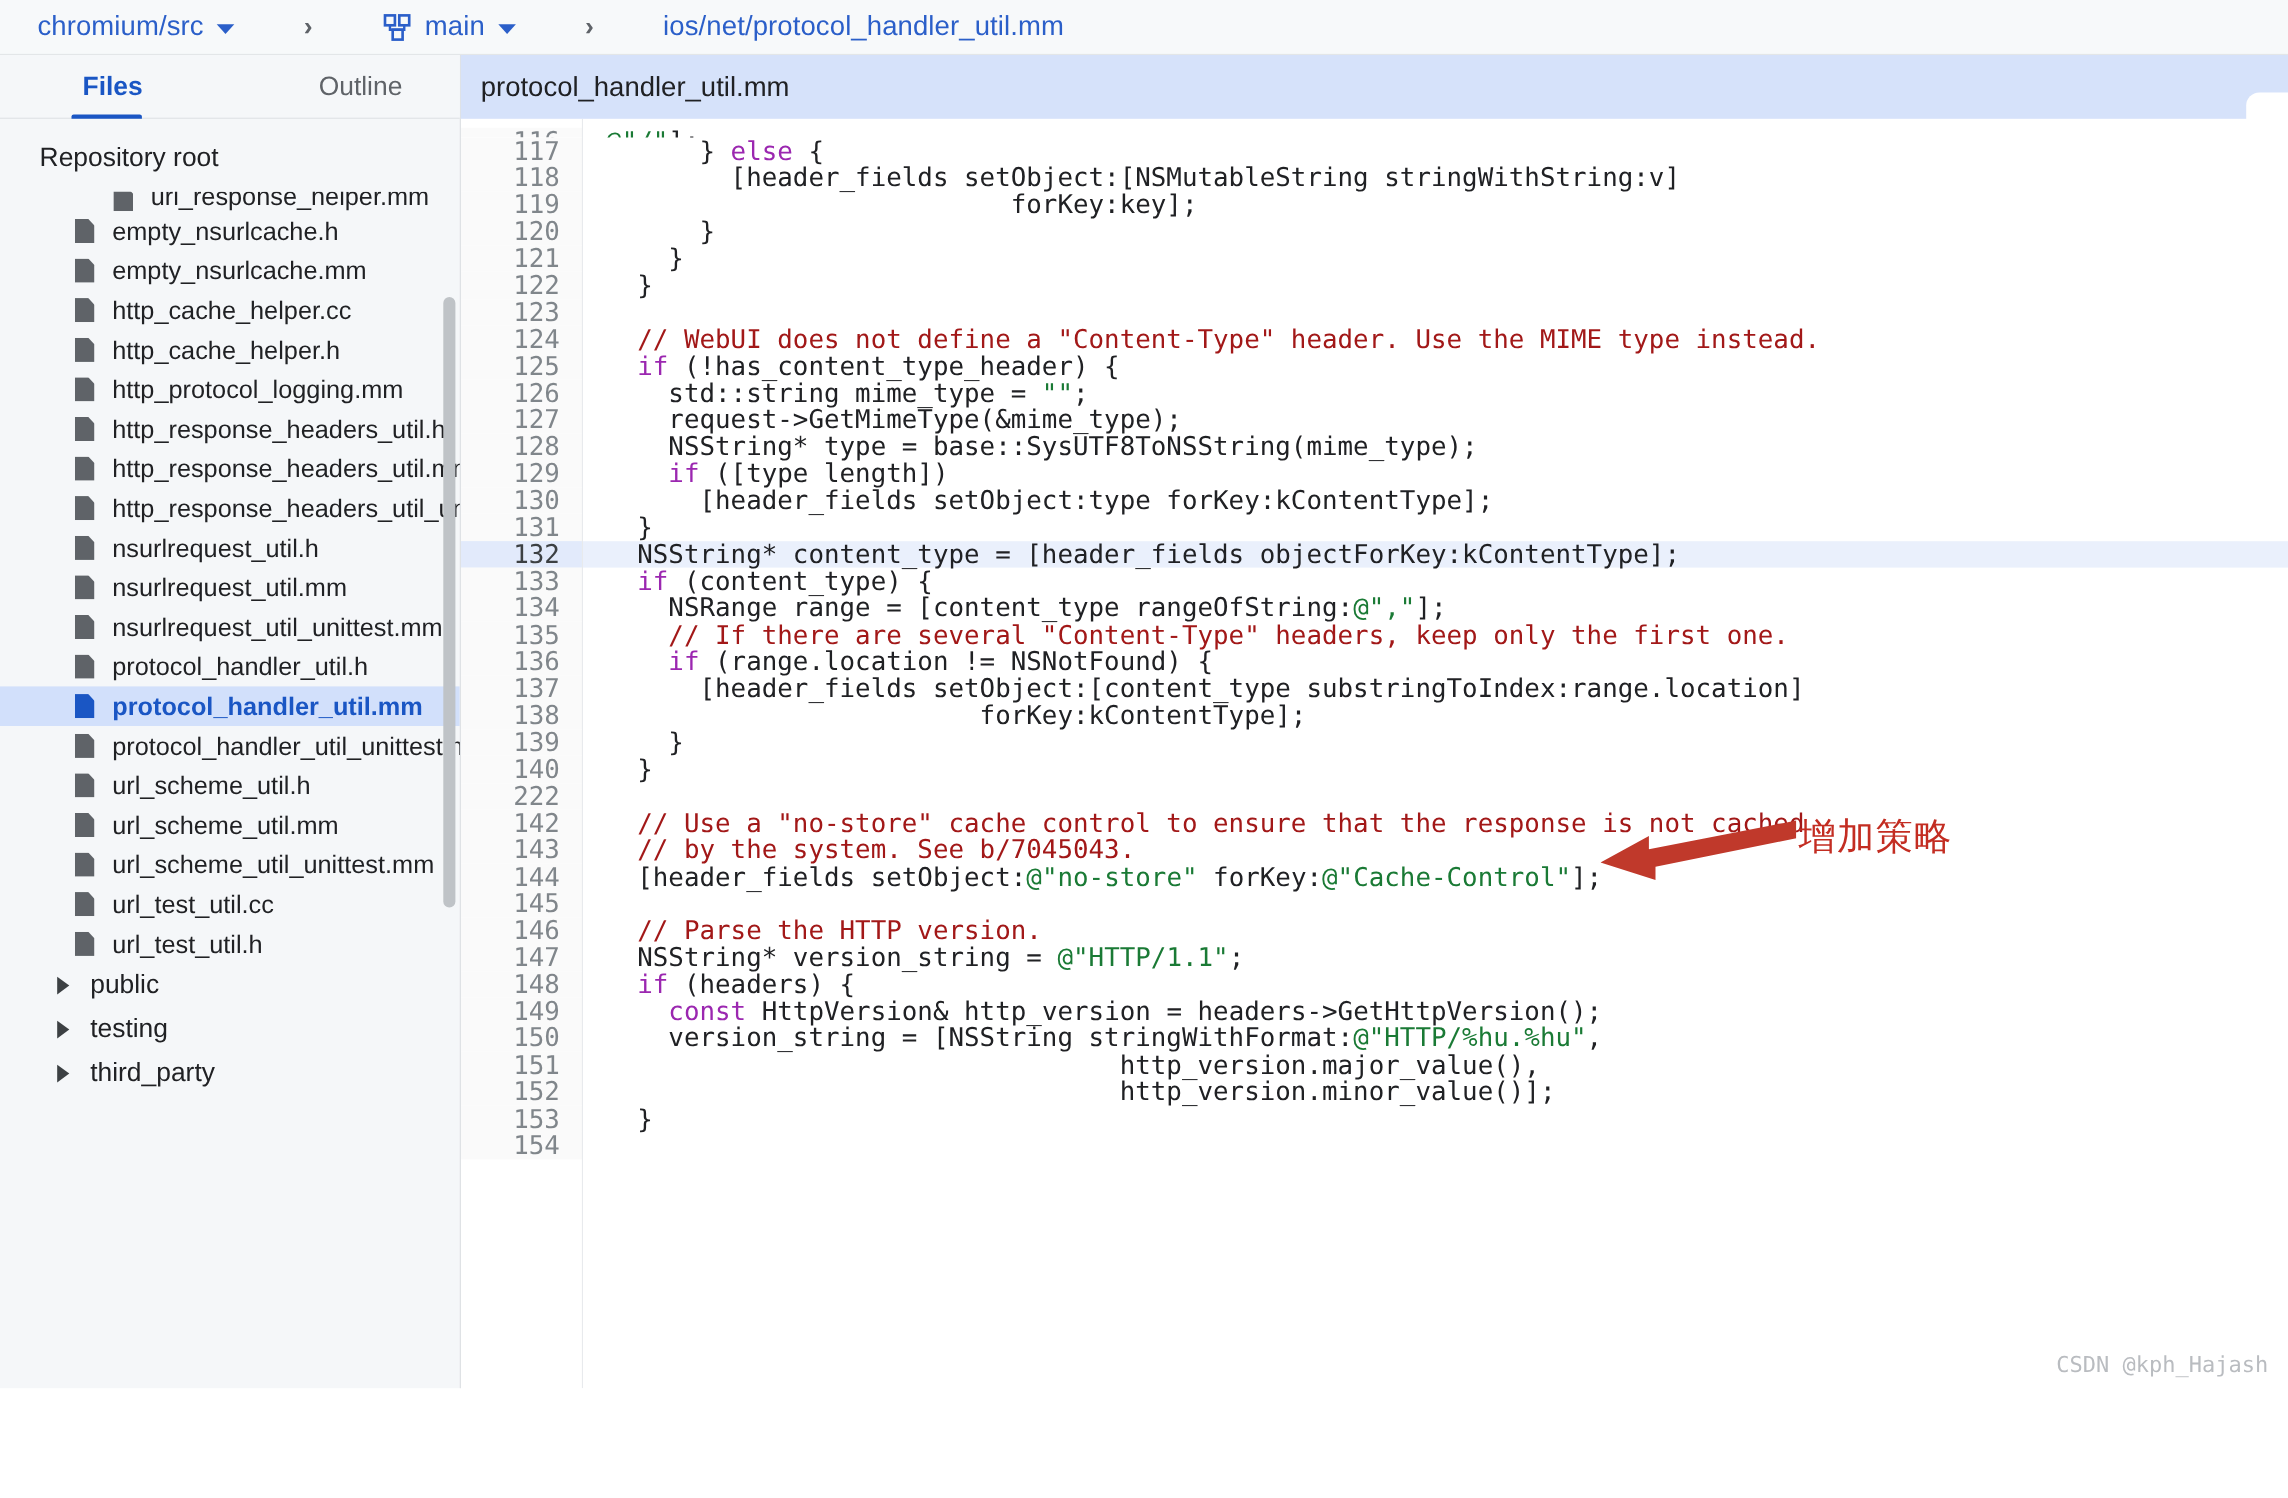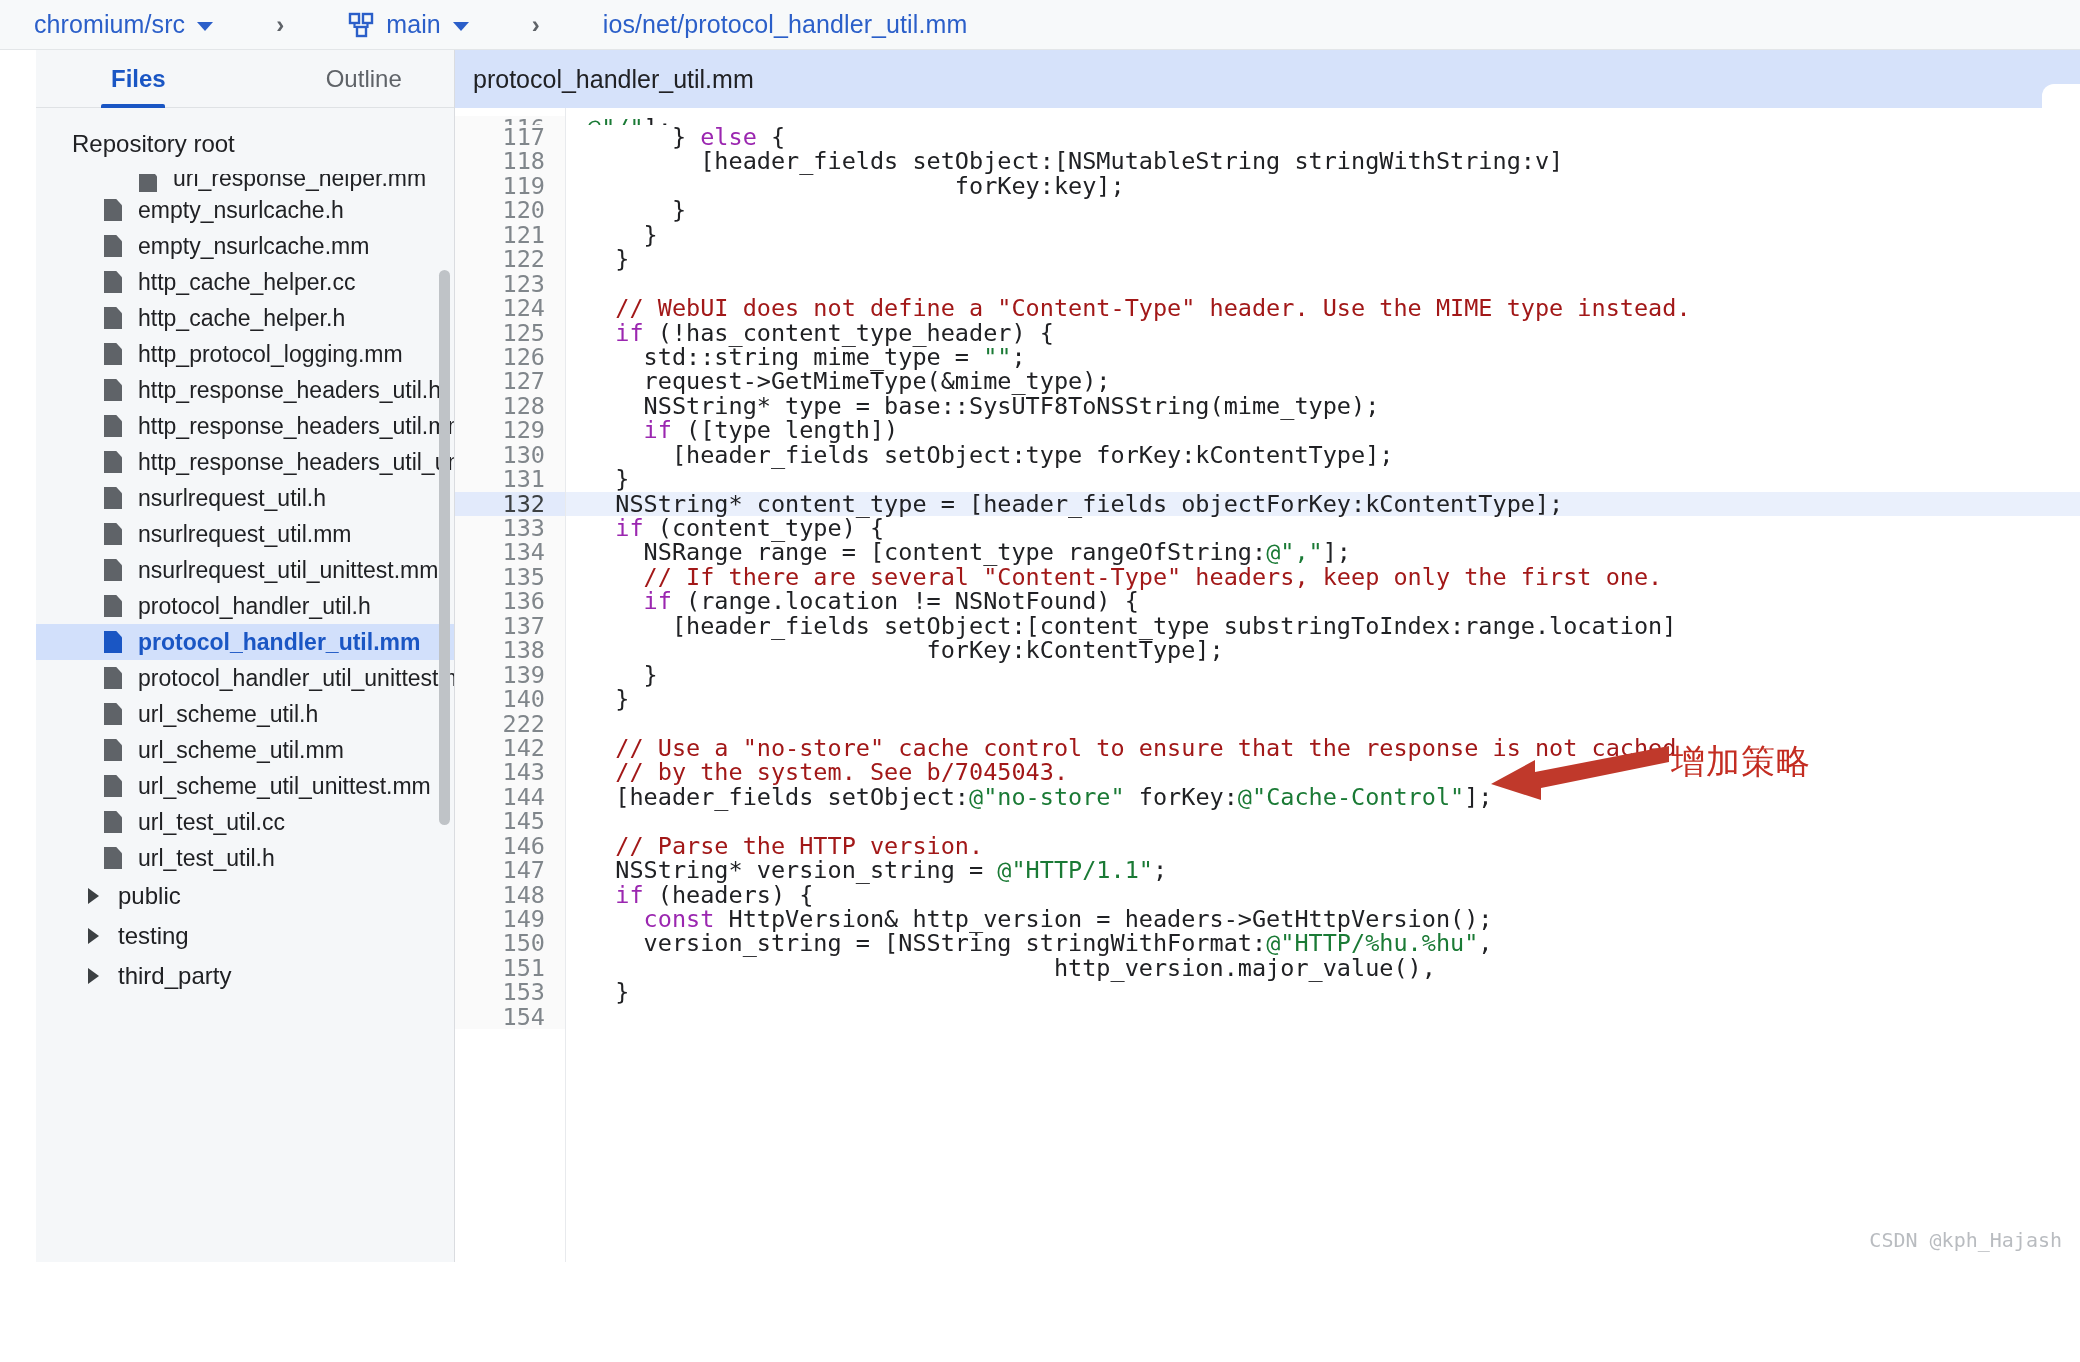--- a/index.html
+++ b/index.html
@@ -38,21 +38,21 @@
   }
   .sep {
     color: #5f6368;
     font-size: 24px;
     margin: 0 20px;
     font-weight: 600;
   }
   .branch-icon { margin-right: 11px; display:flex; align-items:center; }
 
   
-  .body-wrap { display: flex; height: 1212px; padding-left: 36px; }
+  .body-wrap { display: flex; height: 1212px; }
 
   
   .sidebar {
     width: 419px;
     background: #f5f7f9;
     border-right: 1px solid #dadce0;
     display: flex; flex-direction: column;
     position: relative;
   }
   .tabs {
@@ -415,20 +415,21 @@
           <div class="code-line"><div class="ln">142</div><div class="src"><span class="cm">  // Use a "no-store" cache control to ensure that the response is not cached</span></div></div>
           <div class="code-line"><div class="ln">143</div><div class="src"><span class="cm">  // by the system. See b/7045043.</span></div></div>
           <div class="code-line"><div class="ln">144</div><div class="src"><span>  [header_fields setObject:</span><span class="st">@"no-store"</span><span> forKey:</span><span class="st">@"Cache-Control"</span><span>];</span></div></div>
           <div class="code-line"><div class="ln">145</div><div class="src"><span></span></div></div>
           <div class="code-line"><div class="ln">146</div><div class="src"><span class="cm">  // Parse the HTTP version.</span></div></div>
           <div class="code-line"><div class="ln">147</div><div class="src"><span>  NSString* version_string = </span><span class="st">@"HTTP/1.1"</span><span>;</span></div></div>
           <div class="code-line"><div class="ln">148</div><div class="src"><span>  </span><span class="kw">if</span><span> (headers) {</span></div></div>
           <div class="code-line"><div class="ln">149</div><div class="src"><span>    </span><span class="kw">const</span><span> HttpVersion&amp; http_version = headers-&gt;GetHttpVersion();</span></div></div>
           <div class="code-line"><div class="ln">150</div><div class="src"><span>    version_string = [NSString stringWithFormat:</span><span class="st">@"HTTP/%hu.%hu"</span><span>,</span></div></div>
           <div class="code-line"><div class="ln">151</div><div class="src"><span>                                 http_version.major_value(),</span></div></div>
+          <div class="code-line"><div class="ln">152</div><div class="src"><span>                                 http_version.minor_value()];</span></div></div>
           <div class="code-line"><div class="ln">153</div><div class="src"><span>  }</span></div></div>
           <div class="code-line"><div class="ln">154</div><div class="src"><span></span></div></div>
         </div>
 
       <div class="annot-arrow">
         <svg width="178" height="56" viewBox="0 0 178 56">
           <polygon points="0,38 44,14 44,26 178,0 178,16 50,42 50,54" fill="#c0392b" transform="translate(0,2)"></polygon>
         </svg>
       </div>
       <div class="annot-text">增加策略</div>

